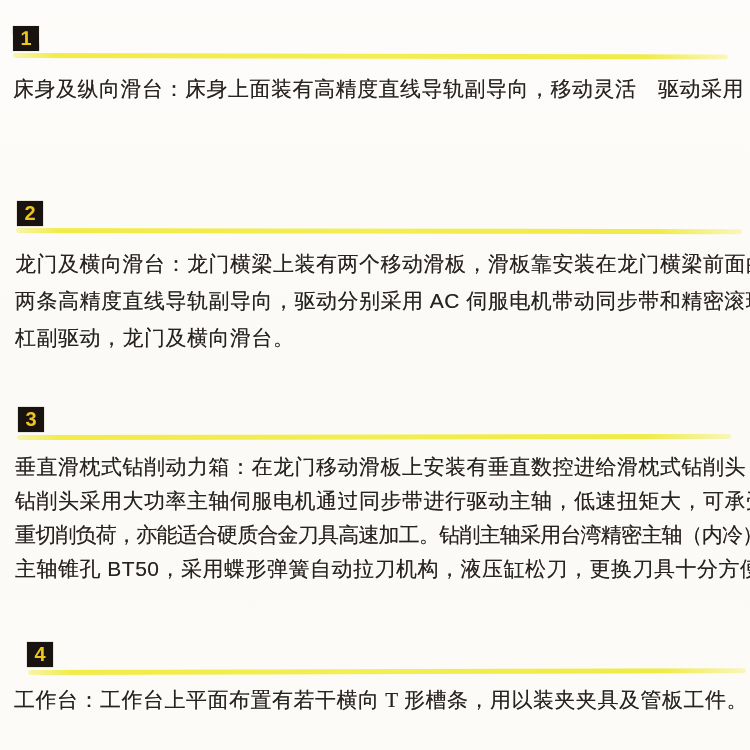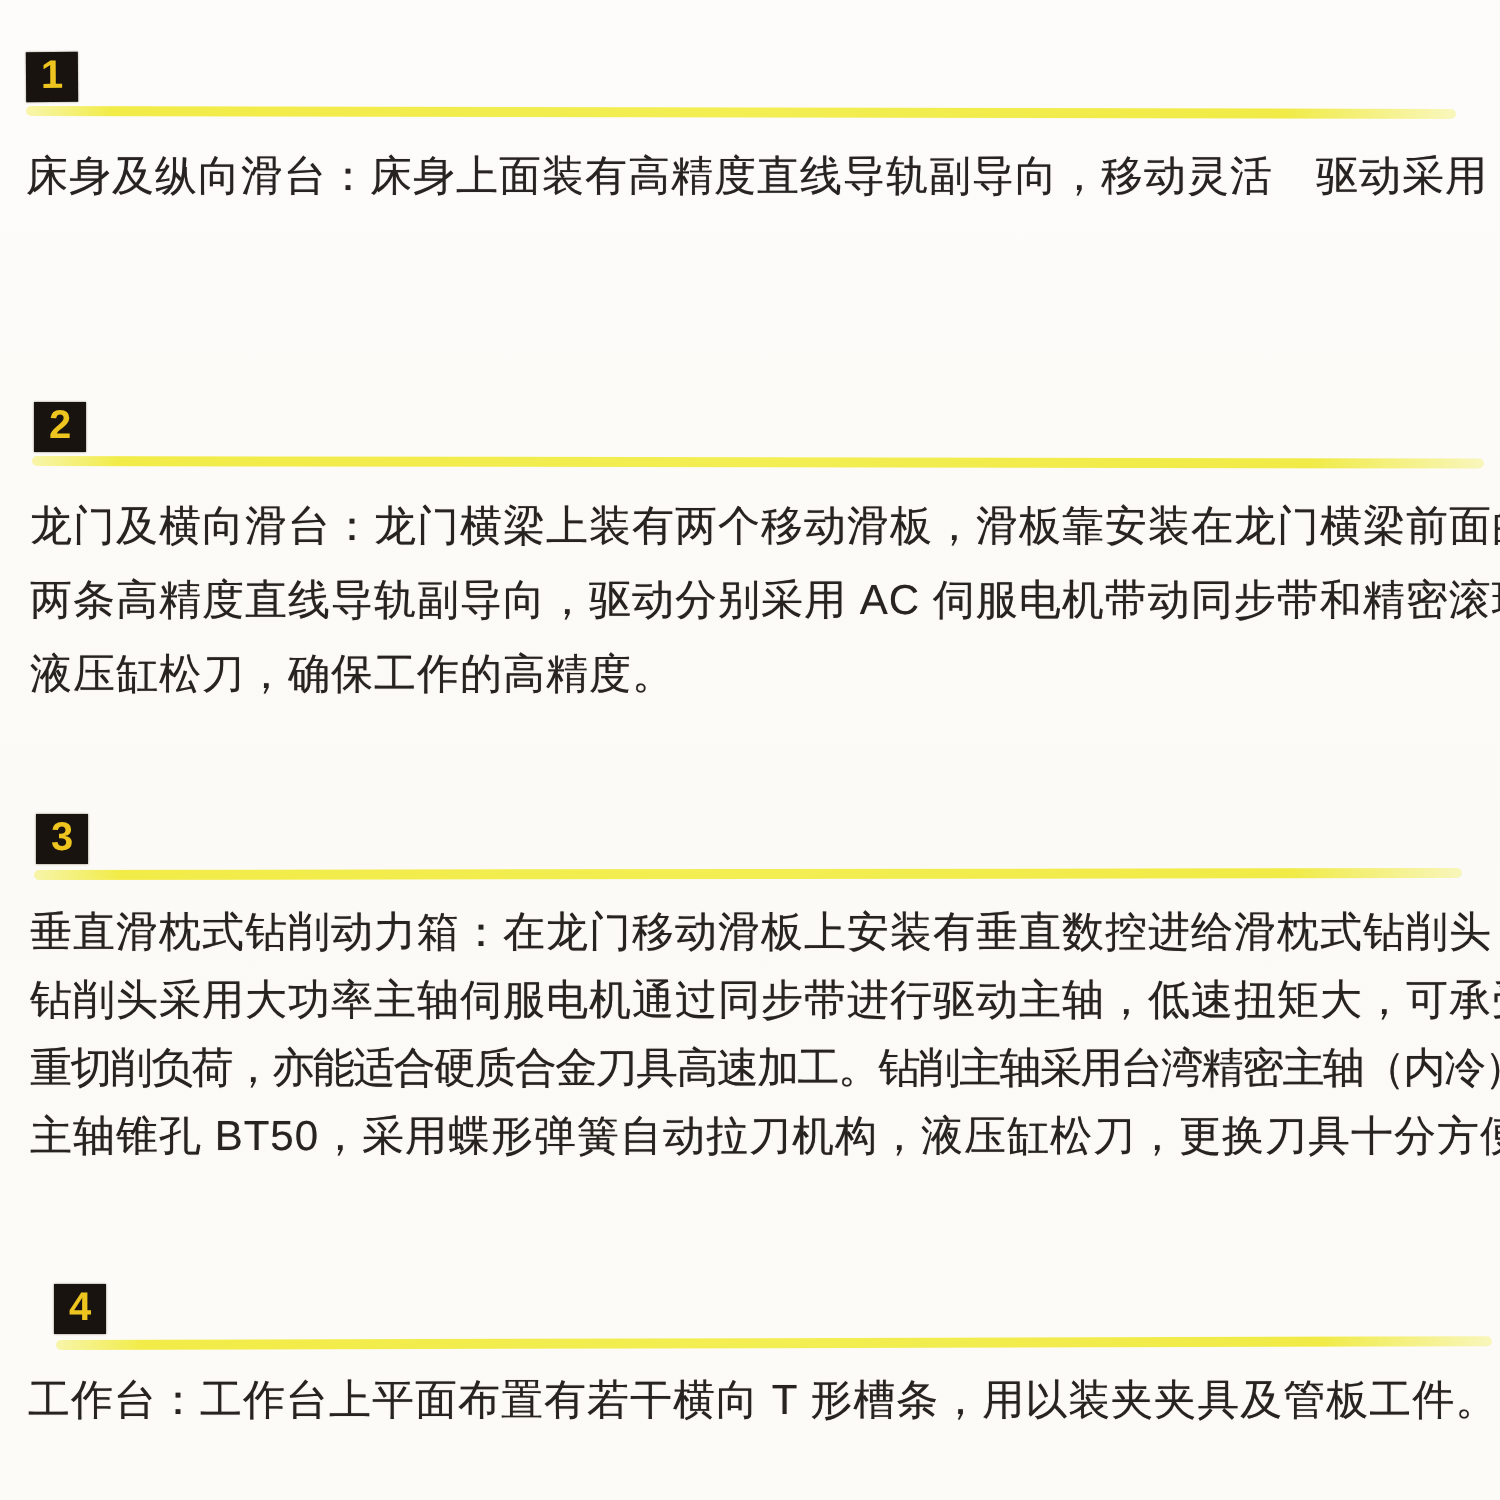--- a/index.html
+++ b/index.html
@@ -72,42 +72,42 @@
   
   #s3 { top: 407px; }
   #s3 .badge   { margin-left: 18px; }
   #s3 .hl-line { margin: 3px 19px 0 17px; transform: rotate(-0.08deg); }
   #s3 .para    { margin: 10px 3px 0 15px; line-height: 34px; }
 
   
   #s4 { top: 642px; }
   #s4 .badge   { margin-left: 27px; }
   #s4 .hl-line { margin: 3px 4px 0 28px; transform: rotate(-0.15deg); }
-  #s4 .para    { margin: 8px 3px 0 14px; line-height: 35px; }
+  #s4 .para    { margin: 8px 3px 0 14px; line-height: 35px; font-family: Liberation Serif, serif; }
 </style>
 </head>
 <body>
 
 <div class="page">
 
   <div class="section" id="s1">
     <span class="badge">1</span>
     <div class="hl-line"></div>
     <div class="para">
       <div class="pline">床身及纵向滑台：床身上面装有高精度直线导轨副导向，移动灵活　驱动采用 AC</div>
     </div>
   </div>
 
   <div class="section" id="s2">
     <span class="badge">2</span>
     <div class="hl-line"></div>
     <div class="para">
       <div class="pline">龙门及横向滑台：龙门横梁上装有两个移动滑板，滑板靠安装在龙门横梁前面的</div>
       <div class="pline">两条高精度直线导轨副导向，驱动分别采用 AC 伺服电机带动同步带和精密滚珠丝</div>
-      <div class="pline">液压缸松刀，确保工作的高精度。</div>
+      <div class="pline">杠副驱动，龙门及横向滑台。</div>
     </div>
   </div>
 
   <div class="section" id="s3">
     <span class="badge">3</span>
     <div class="hl-line"></div>
     <div class="para">
       <div class="pline">垂直滑枕式钻削动力箱：在龙门移动滑板上安装有垂直数控进给滑枕式钻削头，</div>
       <div class="pline">钻削头采用大功率主轴伺服电机通过同步带进行驱动主轴，低速扭矩大，可承受</div>
       <div class="pline tight">重切削负荷，亦能适合硬质合金刀具高速加工。钻削主轴采用台湾精密主轴（内冷），</div>

